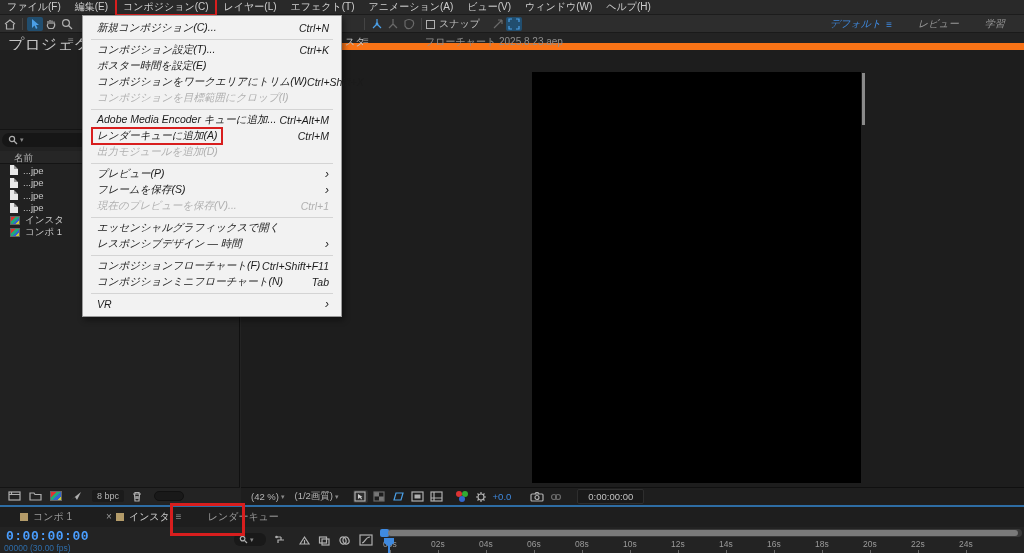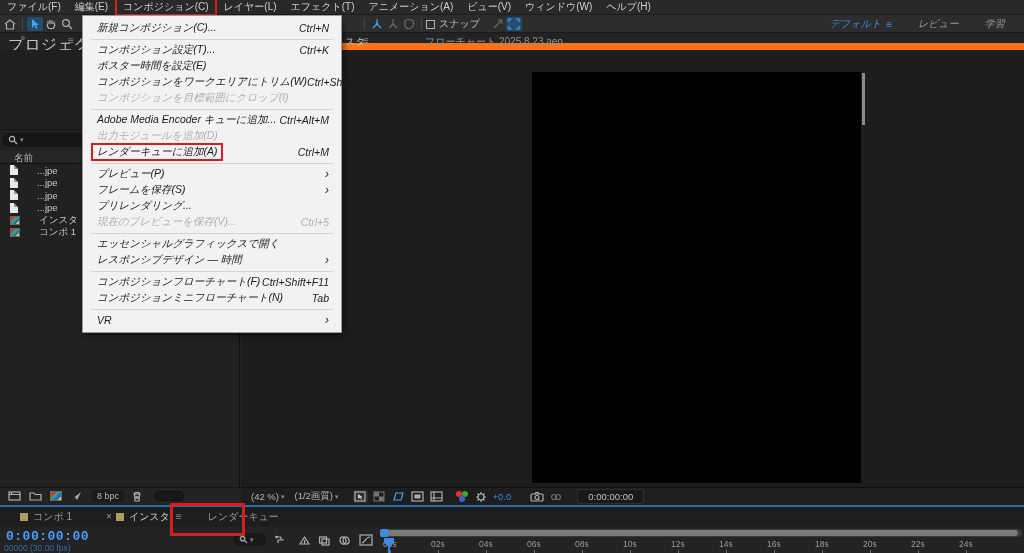--- a/index.html
+++ b/index.html
@@ -39,21 +39,21 @@
   .psearch { position:absolute; left:2px; top:100px; width:234px; height:14px; background:#161616;
     border-radius:7px; display:flex; align-items:center; padding-left:6px; }
   .caret-sm { color:#8a8a8a; font-size:7px; margin-left:2px; }
   .pcolhead { position:absolute; left:0; top:118px; width:240px; height:13px; background:#262626;
     border-bottom:1px solid #141414; }
   .pcolname { position:absolute; left:14px; top:1px; color:#b5b5b5; font-size:9.5px; }
   .sorttri { position:absolute; right:10px; top:4px; width:0; height:0;
     border-left:4px solid transparent; border-right:4px solid transparent; border-bottom:5px solid #3f8ae0; }
   .prows { position:absolute; left:0; top:131px; width:240px; }
   .prow { height:12.5px; display:flex; align-items:center; padding-left:10px; }
-  .plabel { color:#c9c9c9; font-size:9.5px; margin-left:19px; }
+  .plabel { color:#c9c9c9; font-size:9.5px; margin-left:5px; }
   .fileico { width:8px; height:10px; background:#e8e8e8; position:relative; }
   .fileico::after { content:""; position:absolute; right:0; top:0; border:2px solid #212121;
     border-left-color:#9a9a9a; border-bottom-color:#9a9a9a; }
   .compico { width:10px; height:9px; border:1px solid #666; position:relative; overflow:hidden;
     background:linear-gradient(135deg,#d33 0 30%,#2a7 30% 55%,#36c 55% 80%,#cc3 80% 100%); }
   .pfooter { position:absolute; left:0; bottom:1px; width:240px; height:17px; background:#232323;
     border-top:1px solid #141414; display:flex; align-items:center; }
   .fico { margin-left:8px; display:flex; align-items:center; }
   .bpc { color:#b5b5b5; font-size:9px; background:#1b1b1b; padding:1px 5px; margin-left:10px; border-radius:2px;}
   .well { width:30px; height:10px; border-radius:5px; background:#191919; border:1px solid #111; margin-left:12px;}
@@ -459,42 +459,39 @@
         <span class="dshort">Ctrl+Shift+X</span>
     </div>
     <div class="ditem disabled">
       <span class="dlabel">コンポジションを目標範囲にクロップ(I)</span>
     </div>
     <div class="dsep"></div>
     <div class="ditem">
       <span class="dlabel">Adobe Media Encoder キューに追加...</span>
         <span class="dshort">Ctrl+Alt+M</span>
     </div>
+    <div class="ditem">
+      <span class="dlabel"><span class="boxedlabel">レンダーキューに追加(A)</span></span>
+      <span class="dshort">Ctrl+M</span>
+    </div>
     <div class="ditem disabled">
       <span class="dlabel">出力モジュールを追加(D)</span>
     </div>
-    <div class="ditem">
-      <span class="dlabel"><span class="boxedlabel">レンダーキューに追加(A)</span></span>
-      <span class="dshort">Ctrl+M</span>
-    </div>
     <div class="dsep"></div>
     <div class="ditem">
       <span class="dlabel">プレビュー(P)</span>
         <span class="dsub">›</span>
     </div>
     <div class="ditem">
       <span class="dlabel">フレームを保存(S)</span>
         <span class="dsub">›</span>
     </div>
-    <div class="ditem">
-      <span class="dlabel">プリレンダリング...</span>
-    </div>
     <div class="ditem disabled">
       <span class="dlabel">現在のプレビューを保存(V)...</span>
-        <span class="dshort">Ctrl+5</span>
+        <span class="dshort">Ctrl+1</span>
     </div>
     <div class="dsep"></div>
     <div class="ditem">
       <span class="dlabel">エッセンシャルグラフィックスで開く</span>
     </div>
     <div class="ditem">
       <span class="dlabel">レスポンシブデザイン — 時間</span>
         <span class="dsub">›</span>
     </div>
     <div class="dsep"></div>

